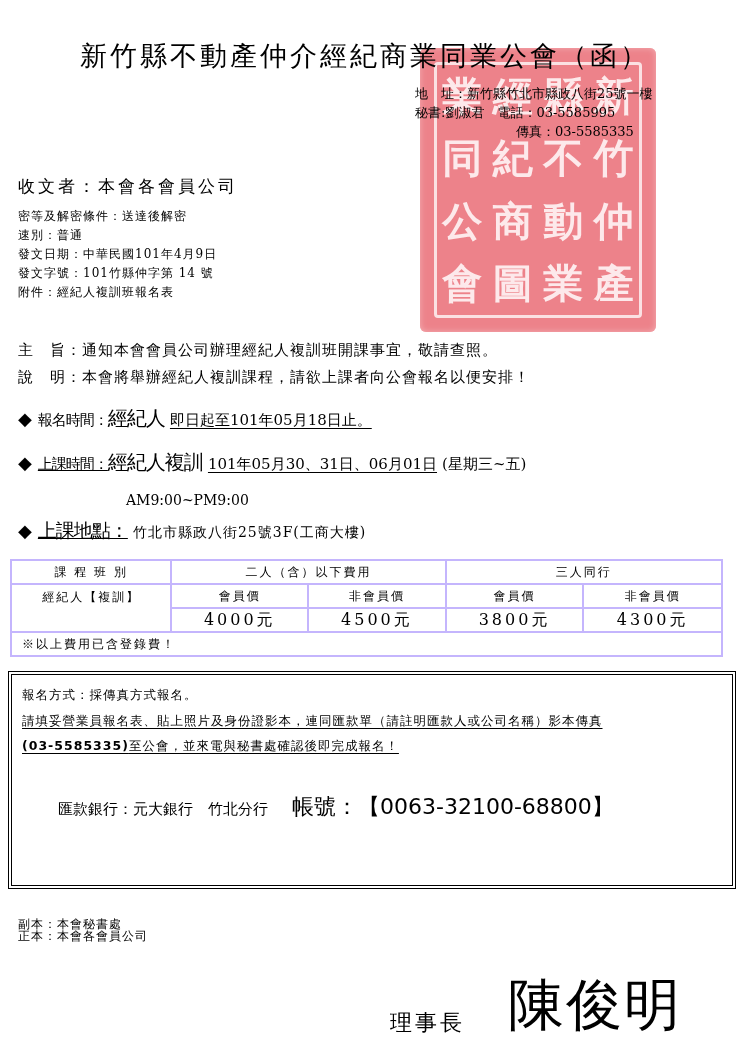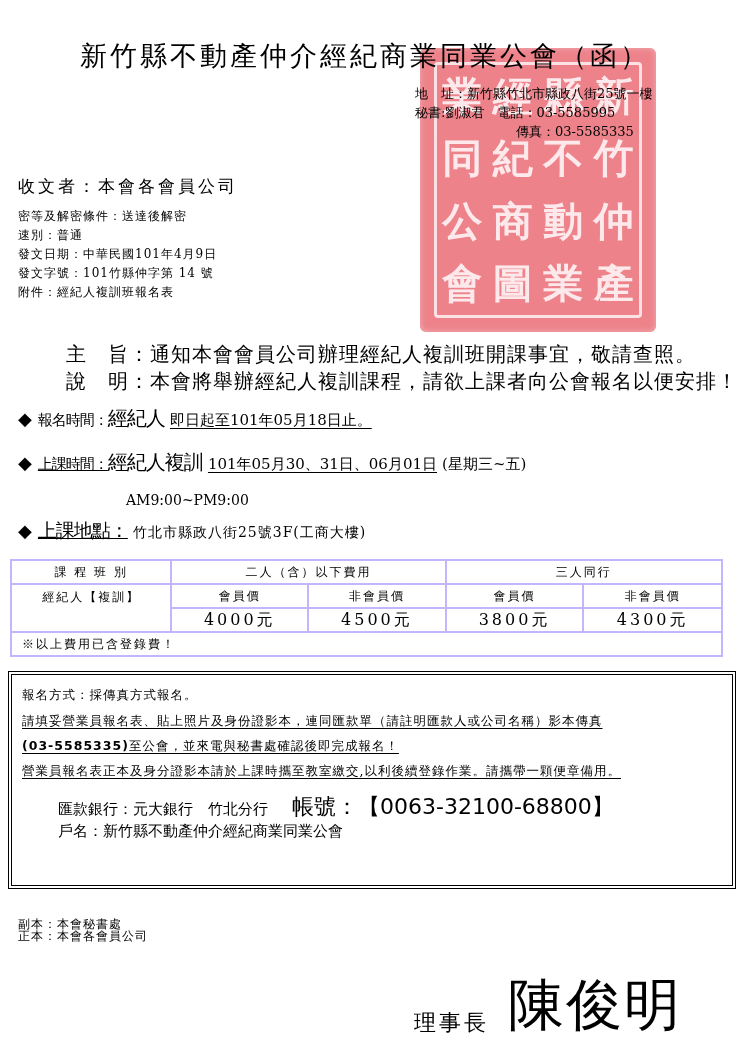--- a/index.html
+++ b/index.html
@@ -21,21 +21,21 @@
     border: 3px solid #fbd9dc; border-radius: 4px;
     display: grid; grid-template-columns: repeat(4, 1fr); grid-template-rows: repeat(4, 1fr);
   }
   .seal-char {
     color: #fde4e6; font-size: 40px; display: flex; align-items: center; justify-content: center;
     font-family: "DejaVu Serif", serif; font-weight: bold;
   }
   .contact { font-size: 13px; z-index: 3; line-height: 17px; }
   .recv { left: 18px; top: 175px; font-size: 17px; letter-spacing: 3px; }
   .meta { left: 18px; top: 207px; font-size: 12px; line-height: 19px; letter-spacing: 1px; white-space: normal; }
-  .subject { left: 18px; font-size: 20px; letter-spacing: 1px; margin-left: 48px; }
+  .subject { left: 18px; font-size: 15px; letter-spacing: 1px; }
   .bullet-row { left: 18px; font-size: 16px; }
   .bullet-row .diamond { font-size: 18px; margin-right: 6px; }
   .bullet-row .lbl { font-family: Liberation Serif, serif; font-size: 15px; letter-spacing: -1px; }
   .bullet-row .big { font-size: 20px; letter-spacing: -1px; font-family: Liberation Sans, sans-serif; }
   .bullet-row .u { text-decoration: underline; text-underline-offset: 3px; }
   .bullet-row .lbl-big { font-size: 19px; font-family: "DejaVu Sans", sans-serif; letter-spacing: -1px; }
   table.fees {
     position: absolute; left: 10px; top: 559px; width: 713px;
     border-collapse: collapse; font-size: 12px;
   }
@@ -49,21 +49,21 @@
     border: 3px double #000; border-width: 4px;
   }
   .box-line { position: absolute; left: 10px; font-size: 12.5px; letter-spacing: 1px; white-space: nowrap; }
   .box-line.u { text-decoration: underline; text-underline-offset: 3px; }
   .fax-bold { font-family: "DejaVu Sans", sans-serif; font-weight: bold; }
   .bank { left: 46px; top: 117px; font-size: 15px; }
   .acct-label { font-size: 22px; margin-left: 24px; }
   .acct { font-size: 22px; font-family: "DejaVu Sans", sans-serif; letter-spacing: 0px; }
   .acct-name { left: 46px; top: 147px; font-size: 15px; }
   .cc { left: 18px; font-size: 12px; letter-spacing: 1px; }
-  .sign-title { left: 390px; top: 1008px; font-size: 22px; letter-spacing: 3px; margin-left: 24px; }
+  .sign-title { left: 390px; top: 1008px; font-size: 22px; letter-spacing: 3px; }
   .sign-name { left: 508px; top: 968px; font-size: 56px; font-family: "DejaVu Sans", sans-serif; letter-spacing: 2px; }
 </style>
 </head>
 <body>
 
 <div class="abs title">新竹縣不動產仲介經紀商業同業公會（函）</div>
 
 <div class="abs seal">
   <div class="seal-inner">
     <span class="seal-char">業</span>
@@ -149,24 +149,22 @@
   <tr>
     <td colspan="5" class="note">※以上費用已含登錄費！</td>
   </tr>
 </tbody>
   </table>
 
 <div class="box">
   <div class="box-line" style="top:12px;">報名方式：採傳真方式報名。</div>
   <div class="box-line u" style="top:38px;">請填妥營業員報名表、貼上照片及身份證影本，連同匯款單（請註明匯款人或公司名稱）影本傳真</div>
   <div class="box-line u" style="top:63px;"><span class="fax-bold">(03-5585335)</span><span>至公會，並來電與秘書處確認後即完成報名！</span></div>
-  <div class="box-line u" style="top:88px;">營業員報名表正本及身分證影本請於上課時攜至教室繳交,以利後續登錄作業。請攜帶一顆便章備用。</div>
   <div class="abs bank">
     <span>匯款銀行：元大銀行　竹北分行</span><span class="acct-label">帳號：</span><span class="acct">【0063-32100-68800】</span>
   </div>
-  <div class="abs acct-name">戶名：新竹縣不動產仲介經紀商業同業公會</div>
 </div>
 
 <div class="abs cc" style="top:928px;">正本：本會各會員公司</div>
 <div class="abs cc" style="top:916px;">副本：本會秘書處</div>
 
 <div class="abs sign-title">理事長</div>
 <div class="abs sign-name">陳俊明</div>
 
 </body></html>

